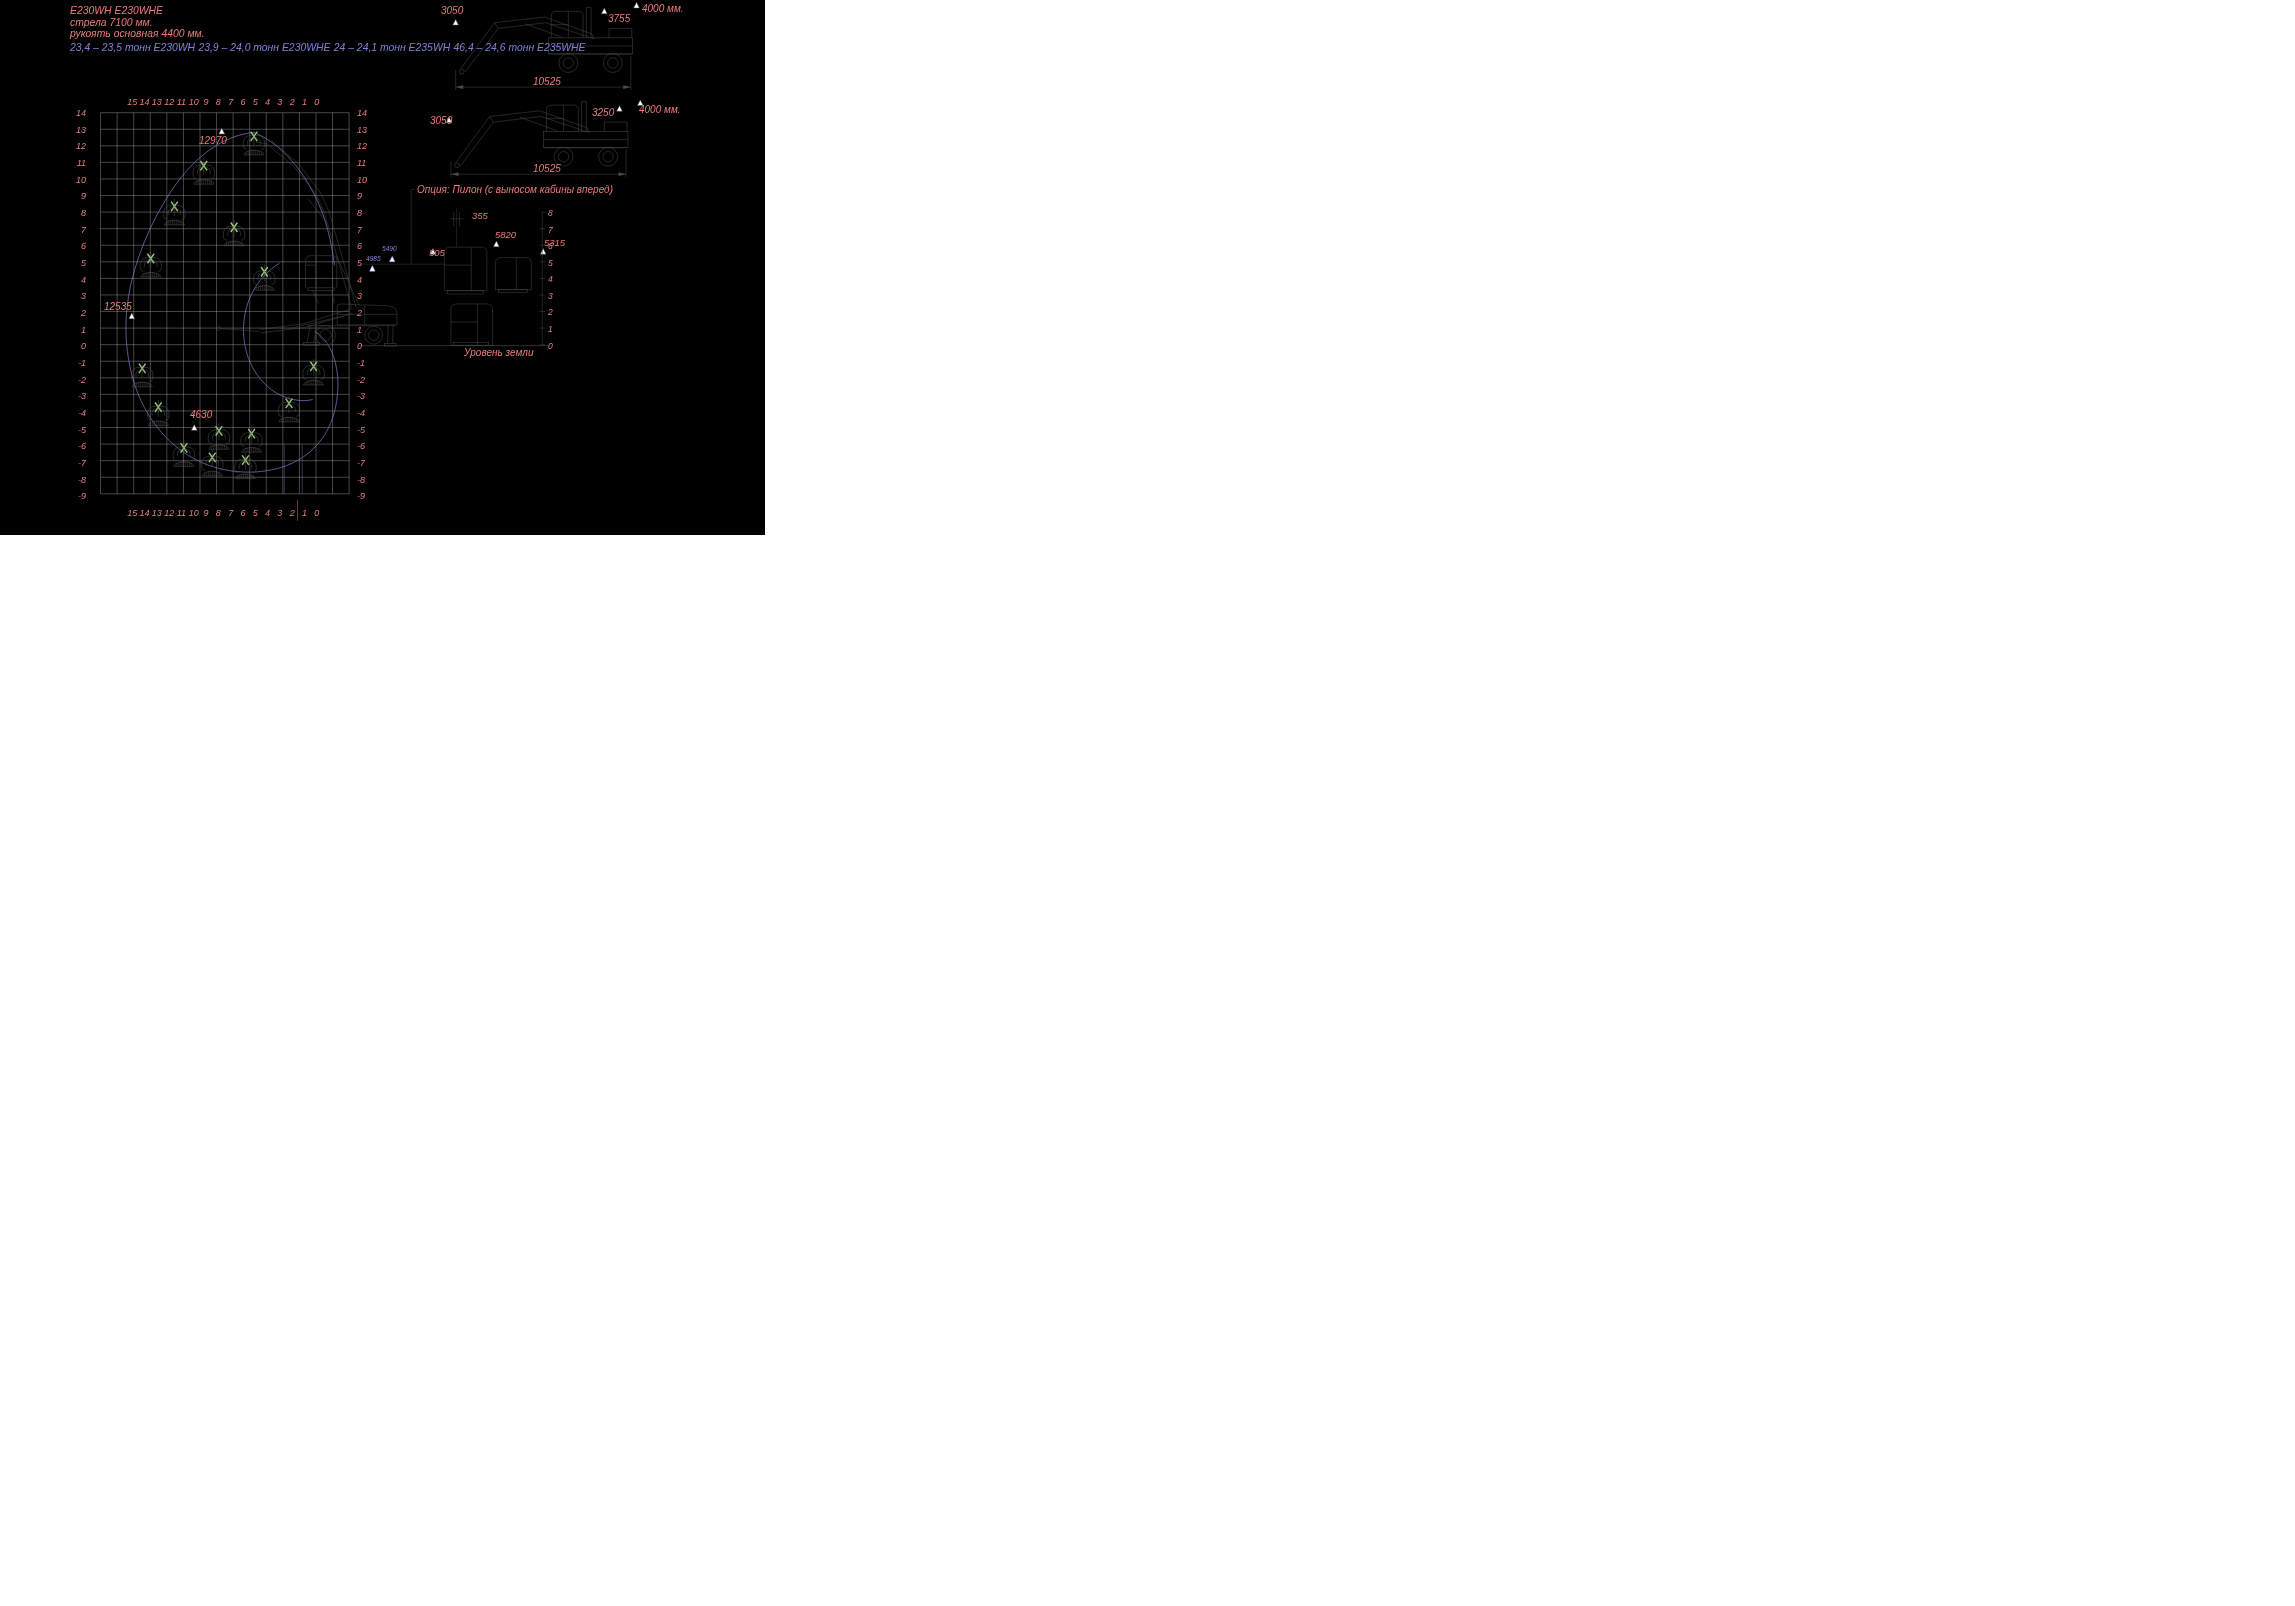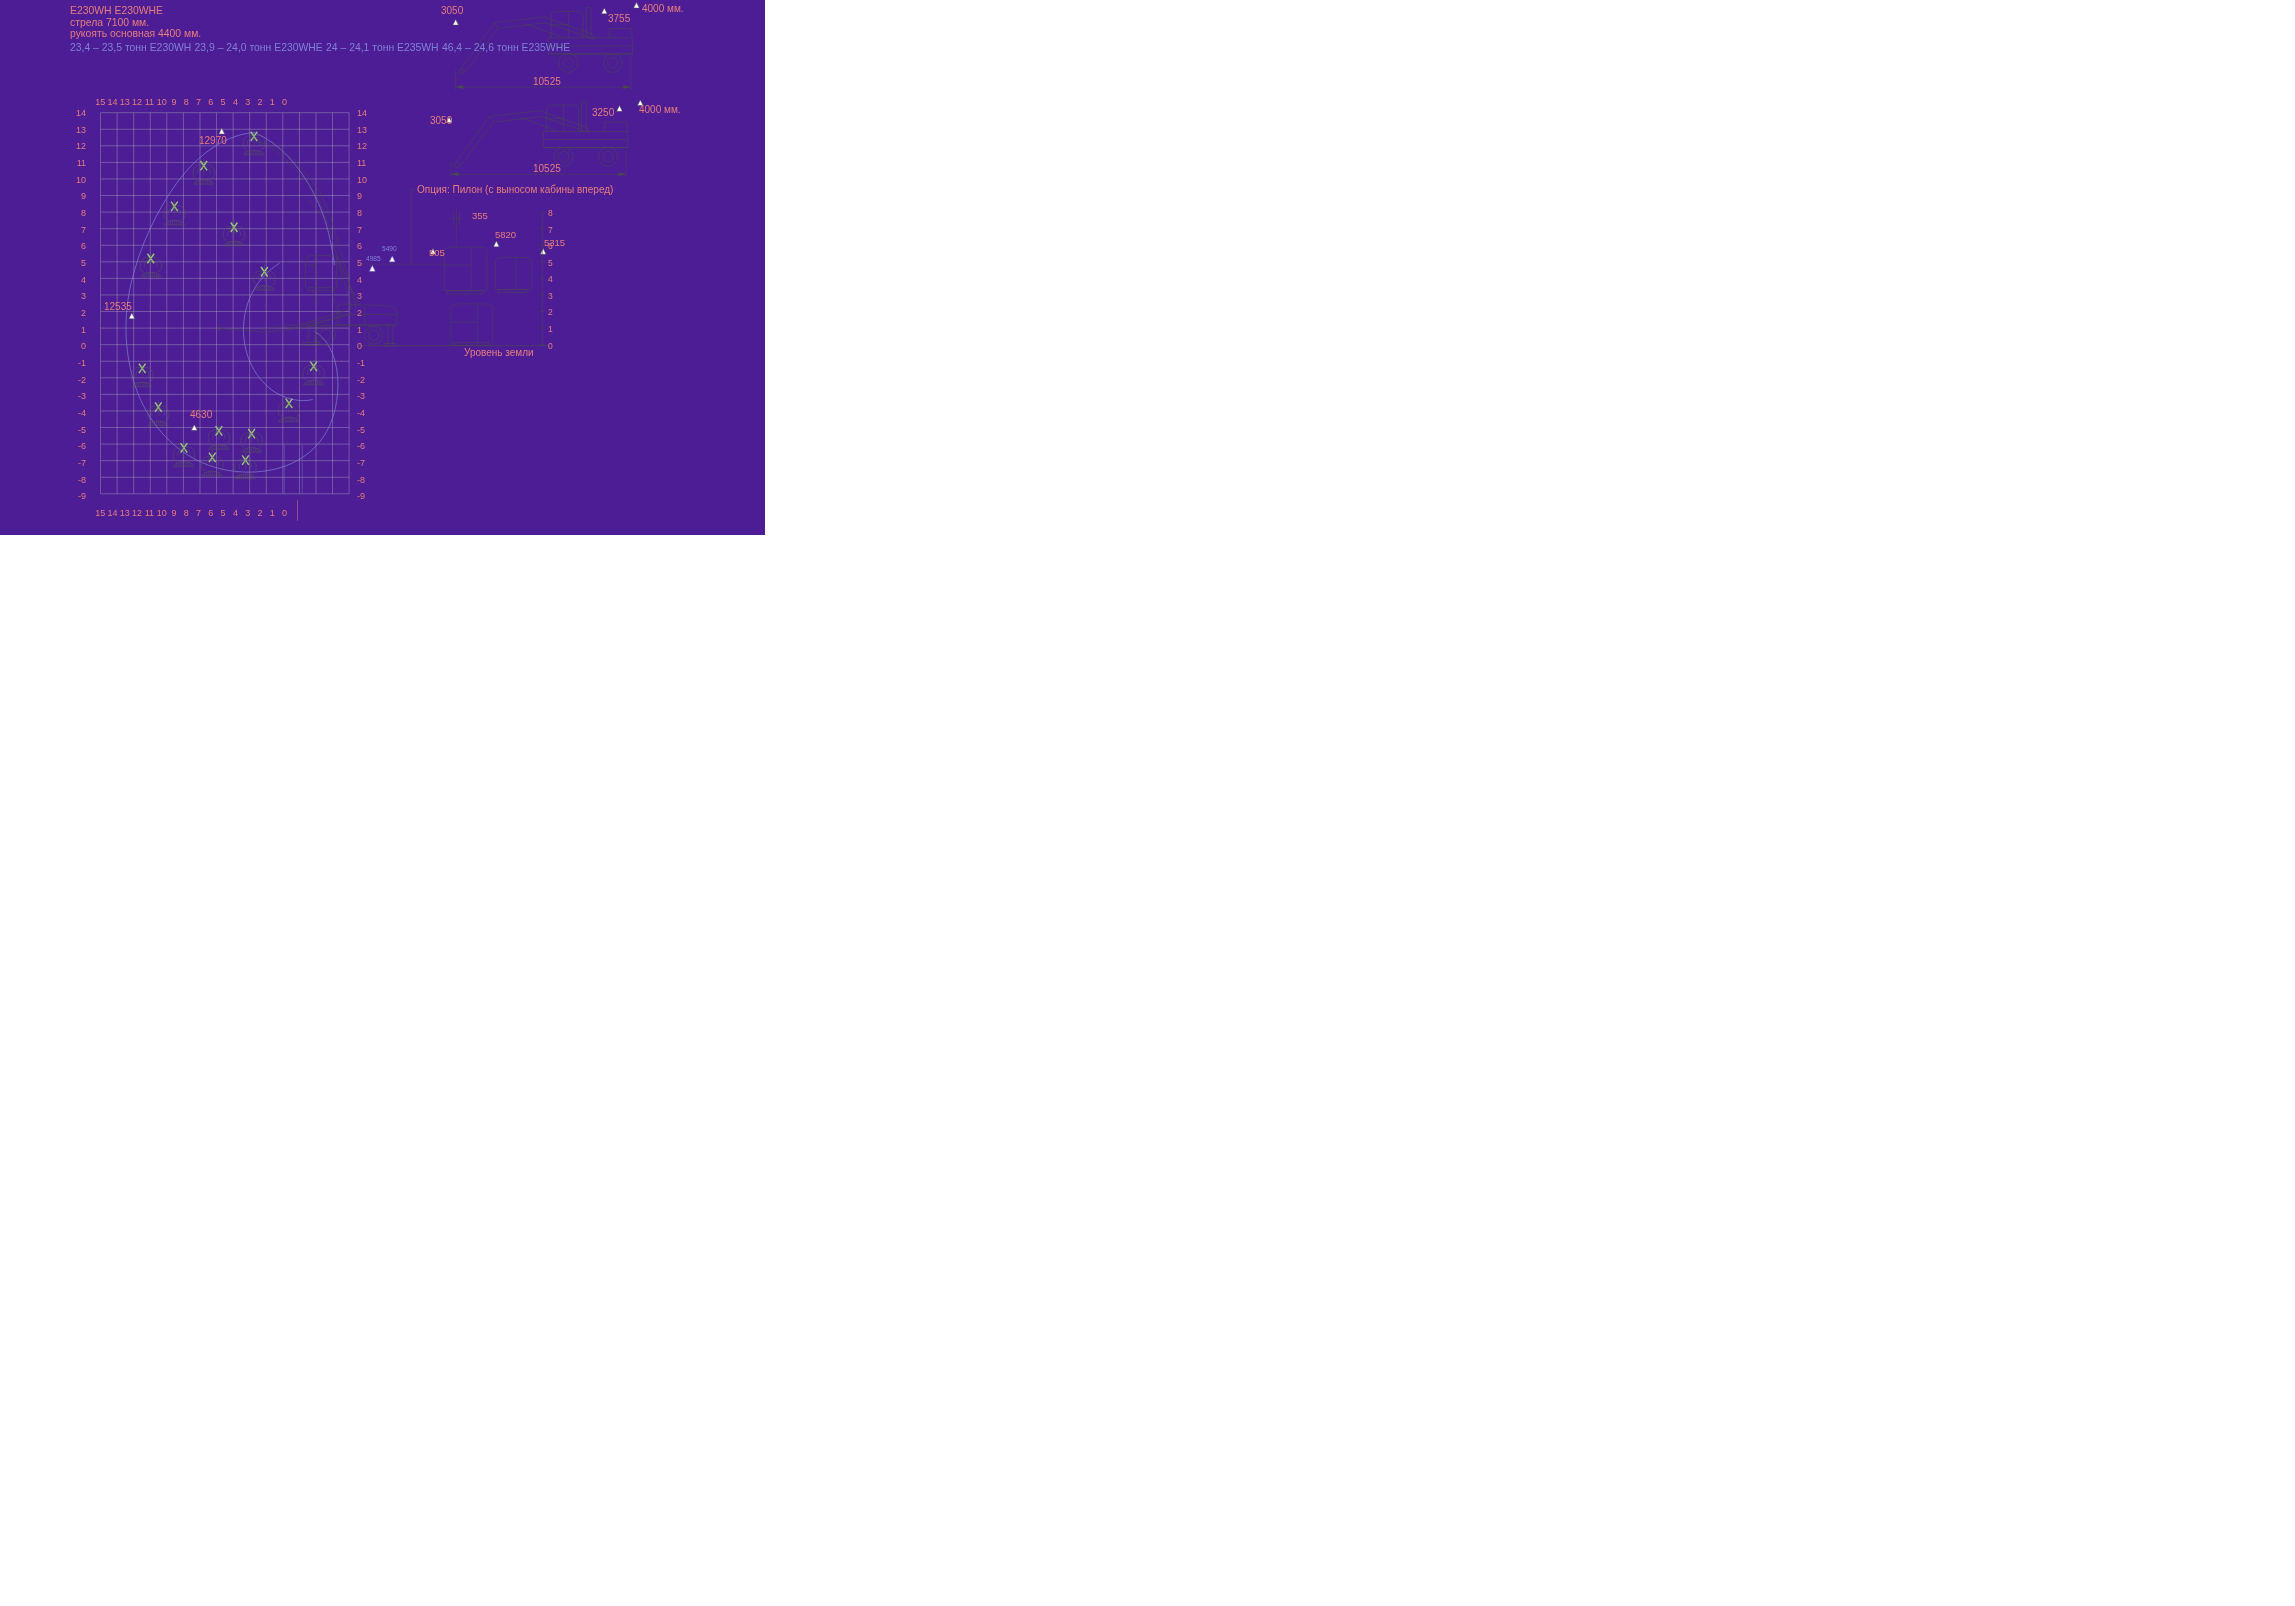--- a/index.html
+++ b/index.html
@@ -1,24 +1,24 @@
 <!DOCTYPE html>
 <html style="font-size:7.6px"><head>
 <meta charset="utf-8">
 <style>
   html,body{margin:0;padding:0;background:#ffffff;}
-  .canvas{position:relative;width:765px;height:535px;background:#4c1d95;overflow:hidden;
-          font-family:"Liberation Sans", sans-serif;}
+  .canvas{position:relative;width:765px;height:535px;background:#000000;overflow:hidden;
+          font-family:"Liberation Sans", sans-serif;font-style:italic;}
   svg{position:absolute;left:0;top:0;}
   .lbl{position:absolute;white-space:nowrap;line-height:1.05;}
   .red{color:#e87c7c;}
   .hdr{font-size:10.4px;}
   .weights{position:absolute;left:70px;top:42px;display:flex;flex-direction:row;gap:3.3px;
            font-size:10.4px;color:#8080d8;}
-  .axrow{position:absolute;display:flex;justify-content:flex-start;font-size:9px;color:#e87c7c;}
+  .axrow{position:absolute;display:flex;justify-content:center;font-size:9px;color:#e87c7c;}
   .axrow span{width:12.3px;text-align:center;}
   .axcol{position:absolute;display:flex;flex-direction:column;justify-content:space-between;
          font-size:9px;color:#e87c7c;}
   .axcol span{height:9.5px;}
   .axcol.right span{text-align:left;}
   .axcol.left span{text-align:right;}
   .dim{font-size:10px;color:#e87c7c;}
   .dims{font-size:9.5px;color:#e87c7c;}
   .bdim{font-size:6.6px;color:#8080d8;}
 </style>

